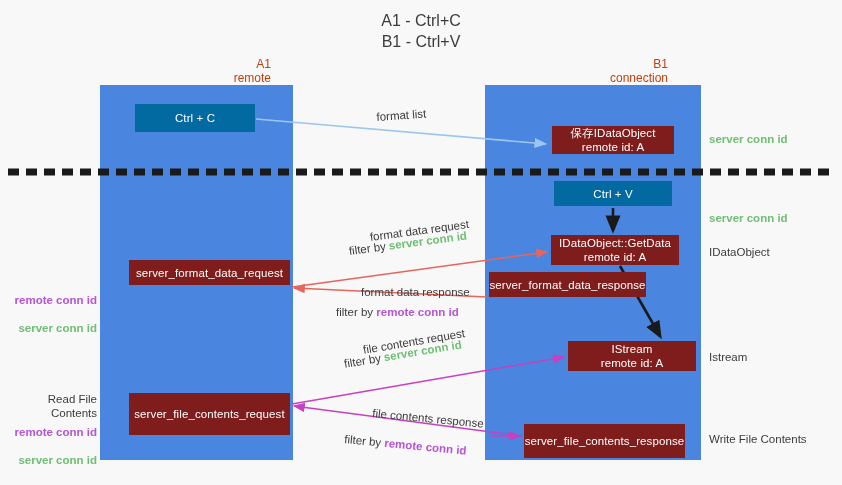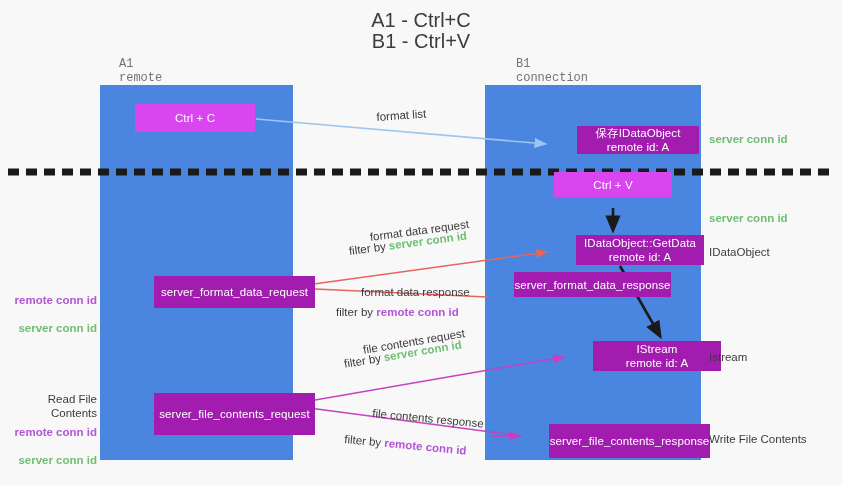--- a/index.html
+++ b/index.html
@@ -9,55 +9,54 @@
     font-family:"Liberation Sans","DejaVu Sans",sans-serif;
     position:relative;overflow:hidden;
     -webkit-font-smoothing:antialiased;
   }
   .canvas{position:absolute;left:0;top:0;width:842px;height:485px;}
   .abs{position:absolute;}
 
   
   #title{
     left:0;top:10px;width:842px;text-align:center;
-    font-size:20px;color:#3c3c3c;line-height:21px;
+    font-size:16px;color:#3c3c3c;line-height:21px;
     white-space:pre-line;
   }
 
   
   .col-head{
-    text-align:left;font-size:12px;color:#737373;line-height:14px;
+    text-align:right;font-size:12px;color:#c2410c;line-height:14px;
     white-space:pre-line;
-    font-family:Liberation Mono, monospace;
   }
   #head-a1{left:119px;top:57px;width:152px;}
   #head-b1{left:516px;top:57px;width:152px;}
 
   
   .lane{background:#4a86e0;}
   #lane-a1{left:100px;top:85px;width:193px;height:375px;}
   #lane-b1{left:485px;top:85px;width:216px;height:375px;}
 
   
   .box{
     box-sizing:border-box;
     display:flex;flex-direction:column;
     align-items:center;justify-content:center;
     color:#ffffff;font-size:11.5px;line-height:14px;
     text-align:center;white-space:pre-line;
     letter-spacing:.1px;
   }
-  .box.green{background:#d946ef;}
-  .box.orange{background:#a21caf;margin-left:25px;}
+  .box.green{background:#0369a1;}
+  .box.orange{background:#7f1d1d;}
 
   #box-ctrlc{left:135px;top:104px;width:120px;height:28px;}
   #box-save-idataobject{left:552px;top:126px;width:122px;height:28px;}
-  #box-ctrlv{left:554px;top:172px;width:118px;height:25px;}
+  #box-ctrlv{left:554px;top:181px;width:118px;height:25px;}
   #box-getdata{left:551px;top:235px;width:128px;height:30px;}
-  #box-fmt-req{left:129px;top:276px;width:161px;height:32px;}
+  #box-fmt-req{left:129px;top:260px;width:161px;height:25px;}
   #box-fmt-res{left:489px;top:272px;width:157px;height:25px;}
   #box-istream{left:568px;top:341px;width:128px;height:30px;}
   #box-file-req{left:129px;top:393px;width:161px;height:42px;}
   #box-file-res{left:524px;top:424px;width:161px;height:34px;}
 
   
   .side{font-size:11.5px;line-height:14px;white-space:pre-line;}
   .green-t{color:#6fbf73;font-weight:bold;}
   .purple-t{color:#b455d6;font-weight:bold;}
   .dark-t{color:#3c3c3c;}

